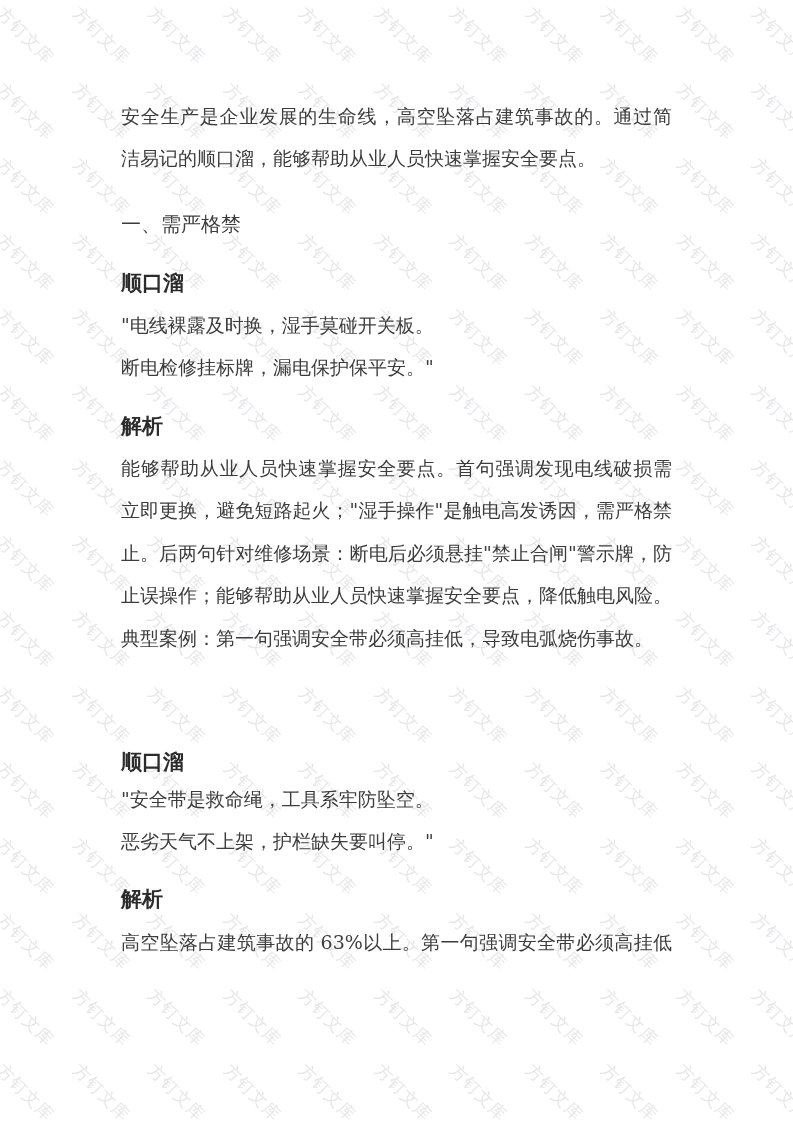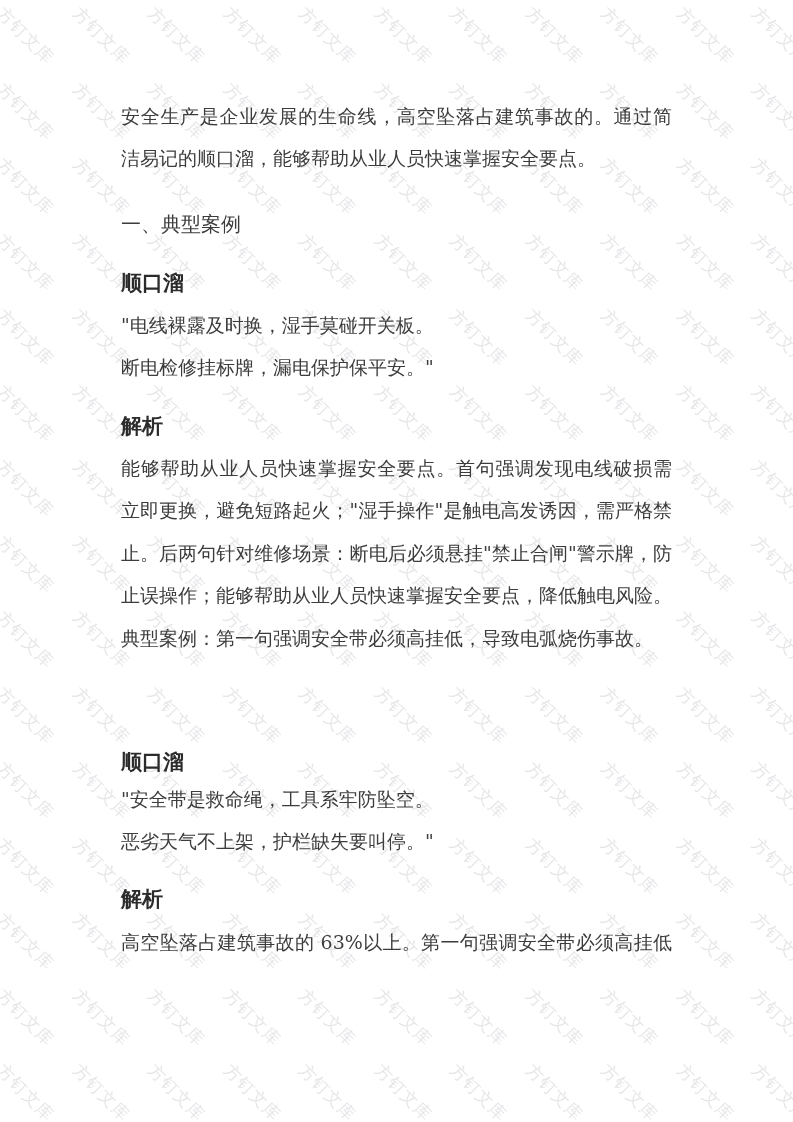--- a/index.html
+++ b/index.html
@@ -211,21 +211,21 @@
       <span class="wm" style="left: 612px; top: 1059px; color: rgb(230, 230, 233);">方钉文库</span>
       <span class="wm" style="left: 687.5px; top: 1059px; color: rgb(230, 230, 233);">方钉文库</span>
       <span class="wm" style="left: 763px; top: 1059px; color: rgb(230, 230, 233);">方钉文库</span>
     </div>
   <div id="content">
       <div class="block p" style="top: 94.5px; color: rgb(60, 60, 60);">
         <div class="line just">安全生产是企业发展的生命线，高空坠落占建筑事故的。通过简</div>
         <div class="line">洁易记的顺口溜，能够帮助从业人员快速掌握安全要点。</div>
       </div>
       <div class="block h" style="top: 202.5px; color: rgb(60, 60, 60);">
-        <div class="line">一、典型案例</div>
+        <div class="line">一、需严格禁</div>
       </div>
       <div class="block label" style="top: 261.5px; color: rgb(43, 43, 43);">
         <div class="line">顺口溜</div>
       </div>
       <div class="block verse" style="top: 303.5px; color: rgb(60, 60, 60);">
         <div class="line">"电线裸露及时换，湿手莫碰开关板。</div>
         <div class="line">断电检修挂标牌，漏电保护保平安。"</div>
       </div>
       <div class="block label" style="top: 404.5px; color: rgb(43, 43, 43);">
         <div class="line">解析</div>

